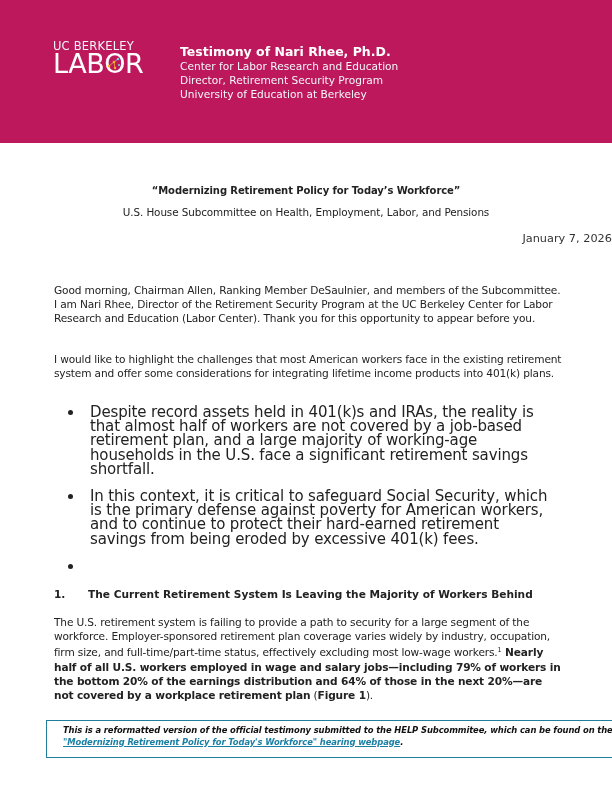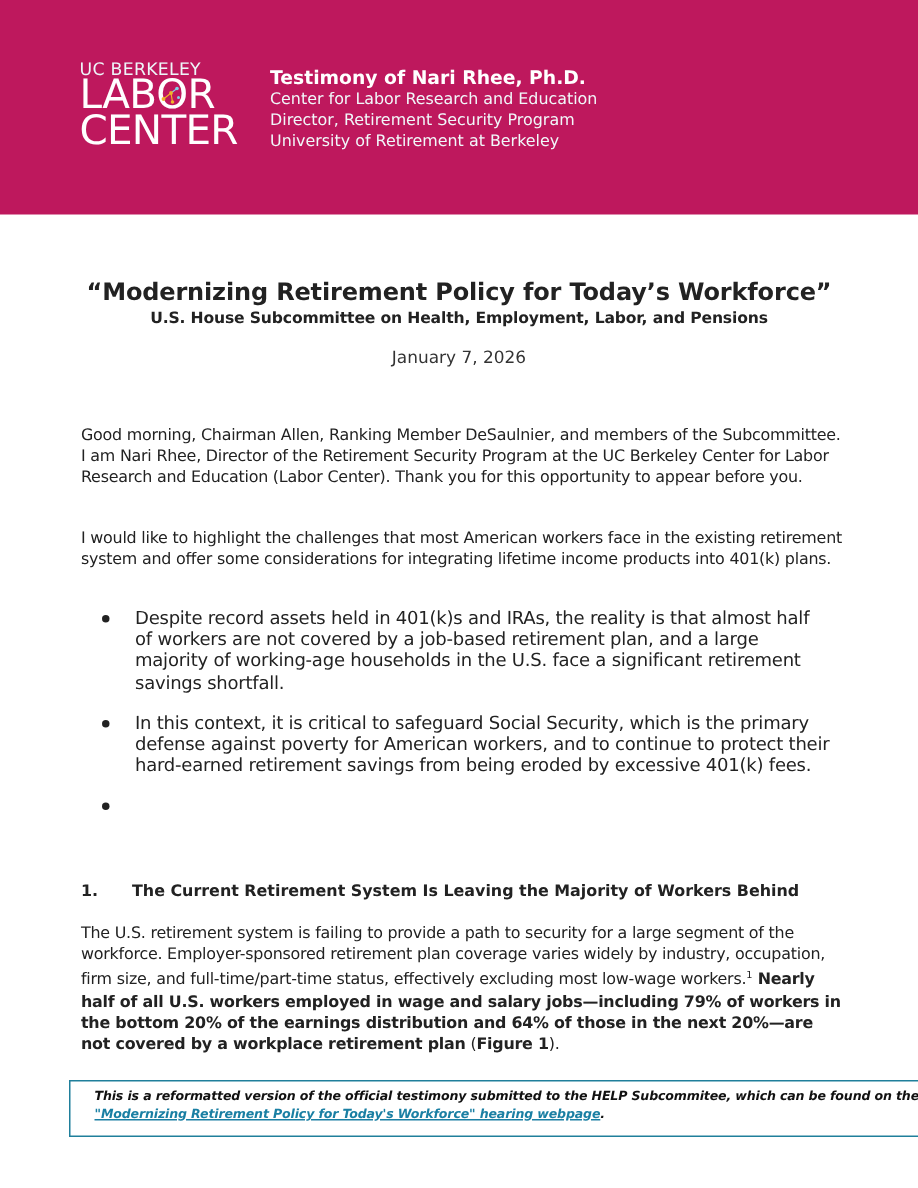--- a/index.html
+++ b/index.html
@@ -14,30 +14,30 @@
     .logo-top { font-size: 11.5px; letter-spacing: 0.2px; line-height: 12px; font-weight: normal; color: #eef6f9; }
     .logo-big { font-size: 27px; line-height: 24px; letter-spacing: -0.5px; font-weight: normal; color: #ffffff; }
     .logo-o { position: relative; display: inline-block; }
     .logo-dots { position: absolute; left: 2px; top: 4px; width: 16px; height: 16px; }
 
     .header-text { position: absolute; left: 180px; top: 44px; color: #ffffff; }
     .header-title { font-size: 12.5px; font-weight: bold; line-height: 15px; }
     .header-line { font-size: 10.6px; line-height: 14px; color: #f1f8fa; }
 
     .title-block { position: absolute; left: 0; width: 612px; text-align: center; }
-    .doc-title { top: 185px; font-size: 16px; font-weight: bold; color: #222; letter-spacing: -0.1px; }
-    .doc-sub { top: 206px; font-size: 10.4px; font-weight: bold; color: #222; letter-spacing: -0.1px; }
-    .doc-date { top: 232px; font-size: 11.3px; color: #333; }
+    .doc-title { top: 185px; font-size: 10px; font-weight: bold; color: #222; letter-spacing: -0.1px; }
+    .doc-sub { top: 206px; font-size: 10.4px; font-weight: normal; color: #222; letter-spacing: -0.1px; }
+    .doc-date { top: 232px; font-size: 11.3px; color: #333; text-align: right; }
 
     .para { position: absolute; left: 54px; width: 510px; font-size: 10.6px; line-height: 14.2px; color: #222; letter-spacing: -0.15px; }
     .p1 { top: 283px; }
     .p2 { top: 352px; }
 
     .bullets { position: absolute; left: 54px; top: 405px; width: 520px; }
-    .bullet { position: relative; padding-left: 36px; font-size: 12px; line-height: 14.2px; color: #222; letter-spacing: -0.15px; margin-bottom: 13px; width: 500px; }
+    .bullet { position: relative; padding-left: 36px; font-size: 15px; line-height: 14.2px; color: #222; letter-spacing: -0.15px; margin-bottom: 13px; width: 500px; }
     .bullet-dot { position: absolute; left: 14px; top: 5px; width: 5px; height: 5px; border-radius: 50%; background: #222; }
 
     .section-head { position: absolute; left: 54px; top: 588px; font-size: 10.6px; font-weight: bold; color: #222; width: 520px; }
     .section-num { display: inline-block; width: 34px; }
 
     .p3 { top: 615px; }
     .p3 b { font-weight: bold; }
     .sup { font-size: 6.5px; vertical-align: 4px; }
 
     .note-box {
@@ -56,27 +56,26 @@
     <div class="logo-big"><span>LAB</span><span class="logo-o"><span>O</span><svg class="logo-dots" viewBox="0 0 16 16">
             <line x1="3" y1="10" x2="8" y2="6" stroke="#f0b429" stroke-width="0.8"></line>
             <line x1="8" y1="6" x2="12" y2="3" stroke="#7fd4e8" stroke-width="0.8"></line>
             <line x1="8" y1="6" x2="9" y2="12" stroke="#f0b429" stroke-width="0.8"></line>
             <circle cx="3" cy="10" r="1.3" fill="#f0b429"></circle>
             <circle cx="8" cy="6" r="1.3" fill="#f0b429"></circle>
             <circle cx="12" cy="3" r="1.2" fill="#7fd4e8"></circle>
             <circle cx="9" cy="12" r="1.2" fill="#f0b429"></circle>
             <circle cx="13" cy="9" r="1" fill="#7fd4e8"></circle>
           </svg></span><span>R</span></div>
-    <div class="logo-big">CENTER</div>
   </div>
   <div class="header-text">
     <div class="header-title">Testimony of Nari Rhee, Ph.D.</div>
     <div class="header-line">Center for Labor Research and Education</div>
     <div class="header-line">Director, Retirement Security Program</div>
-    <div class="header-line">University of Retirement at Berkeley</div>
+    <div class="header-line">University of Education at Berkeley</div>
   </div>
 </div>
 
 <div class="title-block doc-title">“Modernizing Retirement Policy for Today’s Workforce”</div>
 <div class="title-block doc-sub">U.S. House Subcommittee on Health, Employment, Labor, and Pensions</div>
 <div class="title-block doc-date">January 7, 2026</div>
 
 <div class="para p1">Good morning, Chairman Allen, Ranking Member DeSaulnier, and members of the Subcommittee. I am Nari Rhee, Director of the Retirement Security Program at the UC Berkeley Center for Labor Research and Education (Labor Center). Thank you for this opportunity to appear before you.</div>
 <div class="para p2">I would like to highlight the challenges that most American workers face in the existing retirement system and offer some considerations for integrating lifetime income products into 401(k) plans.</div>
 

